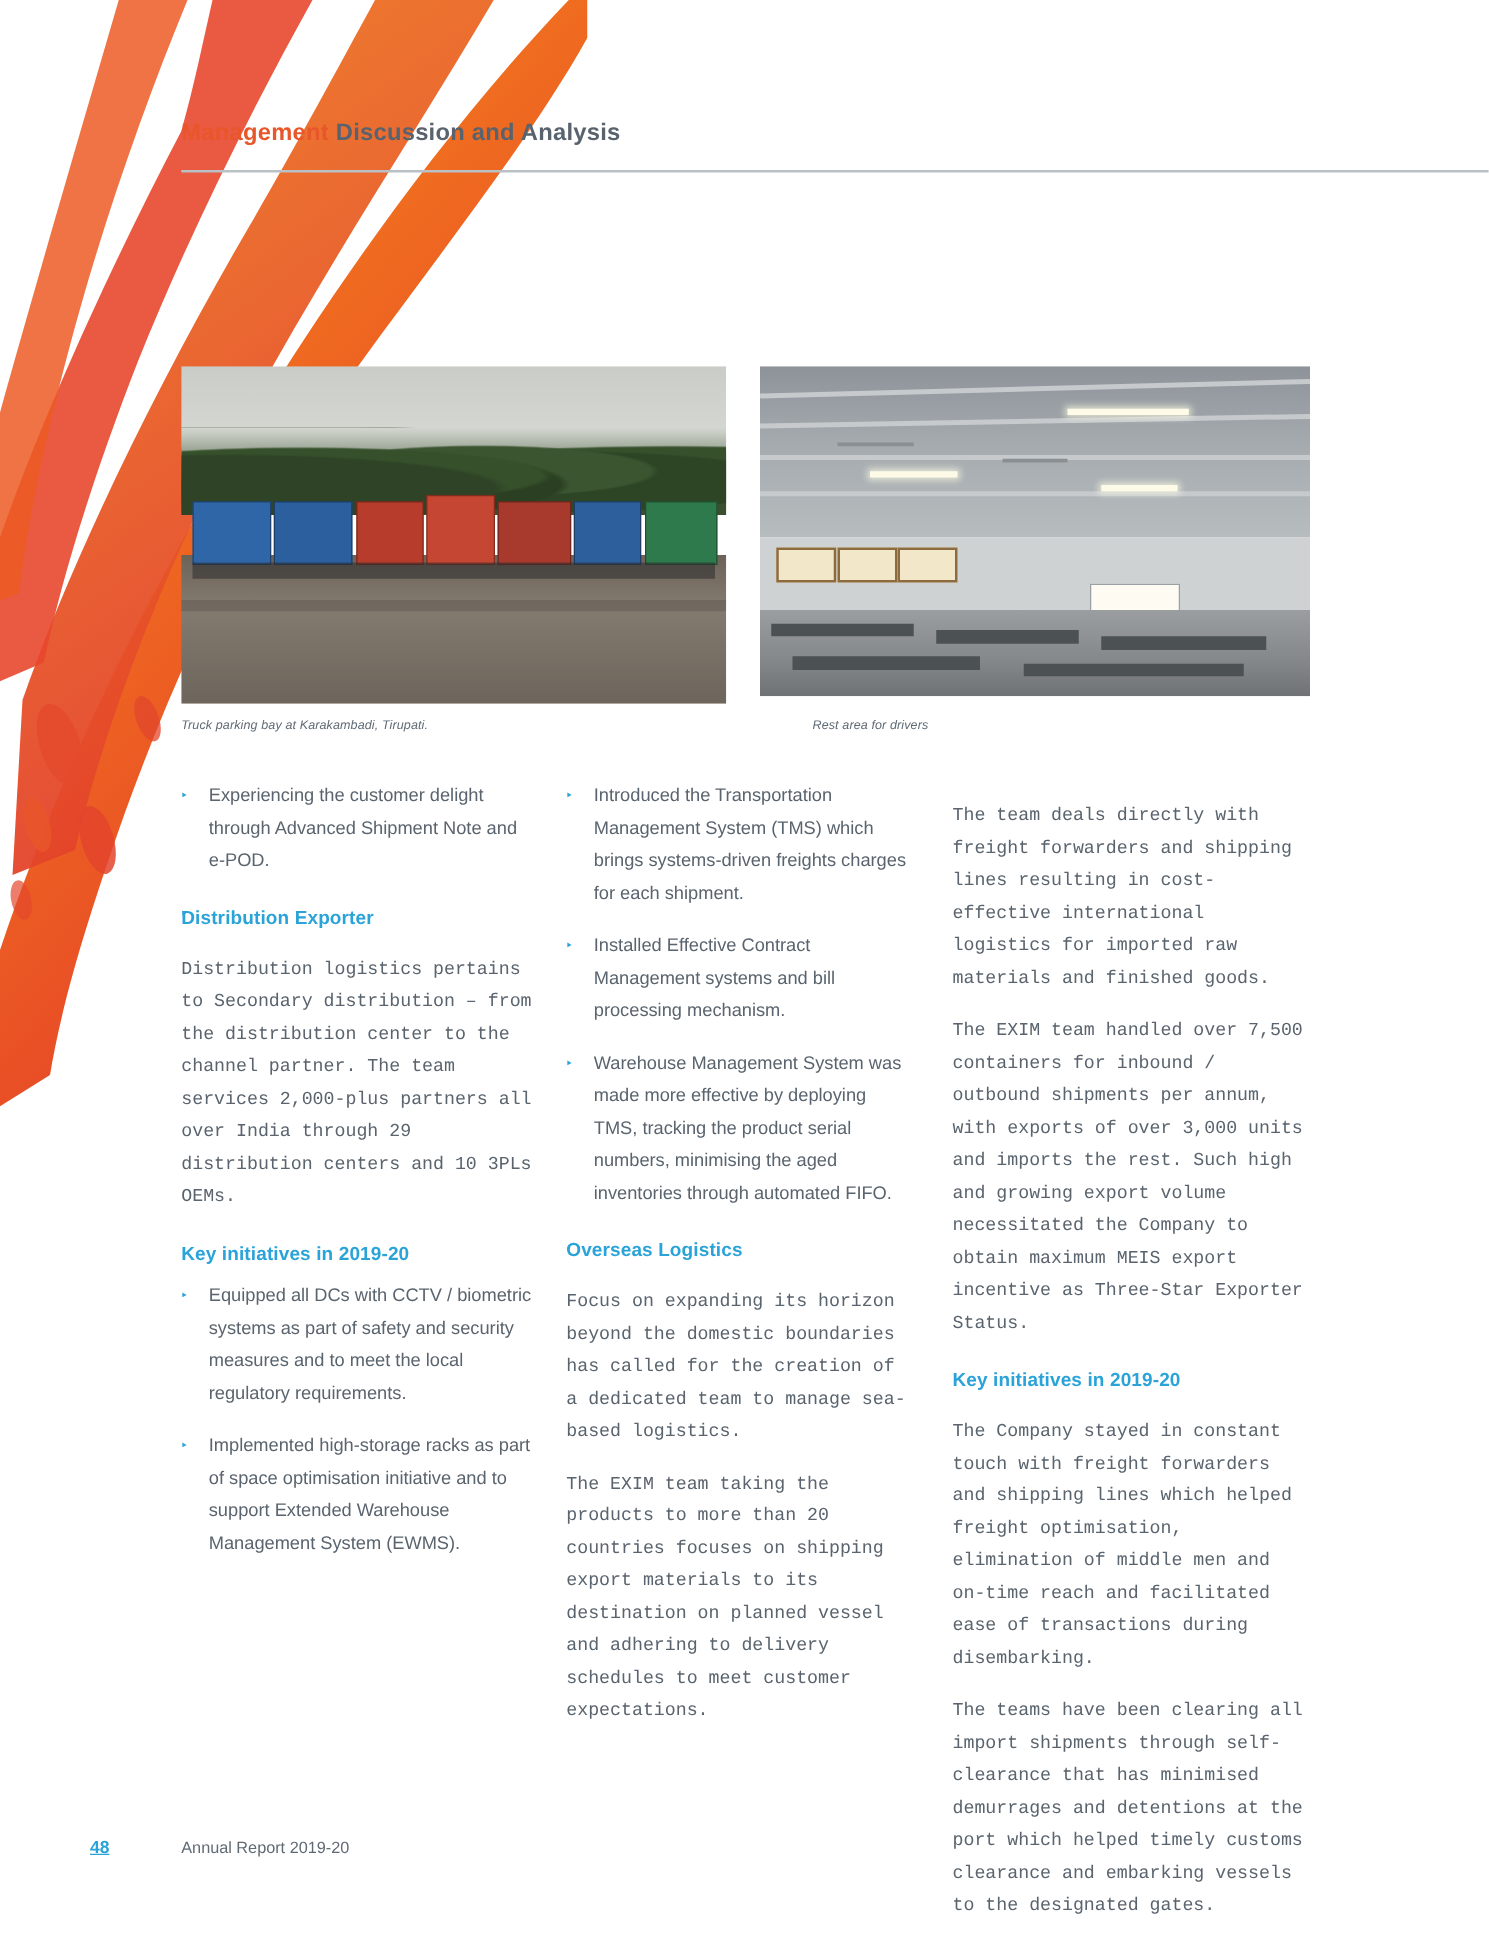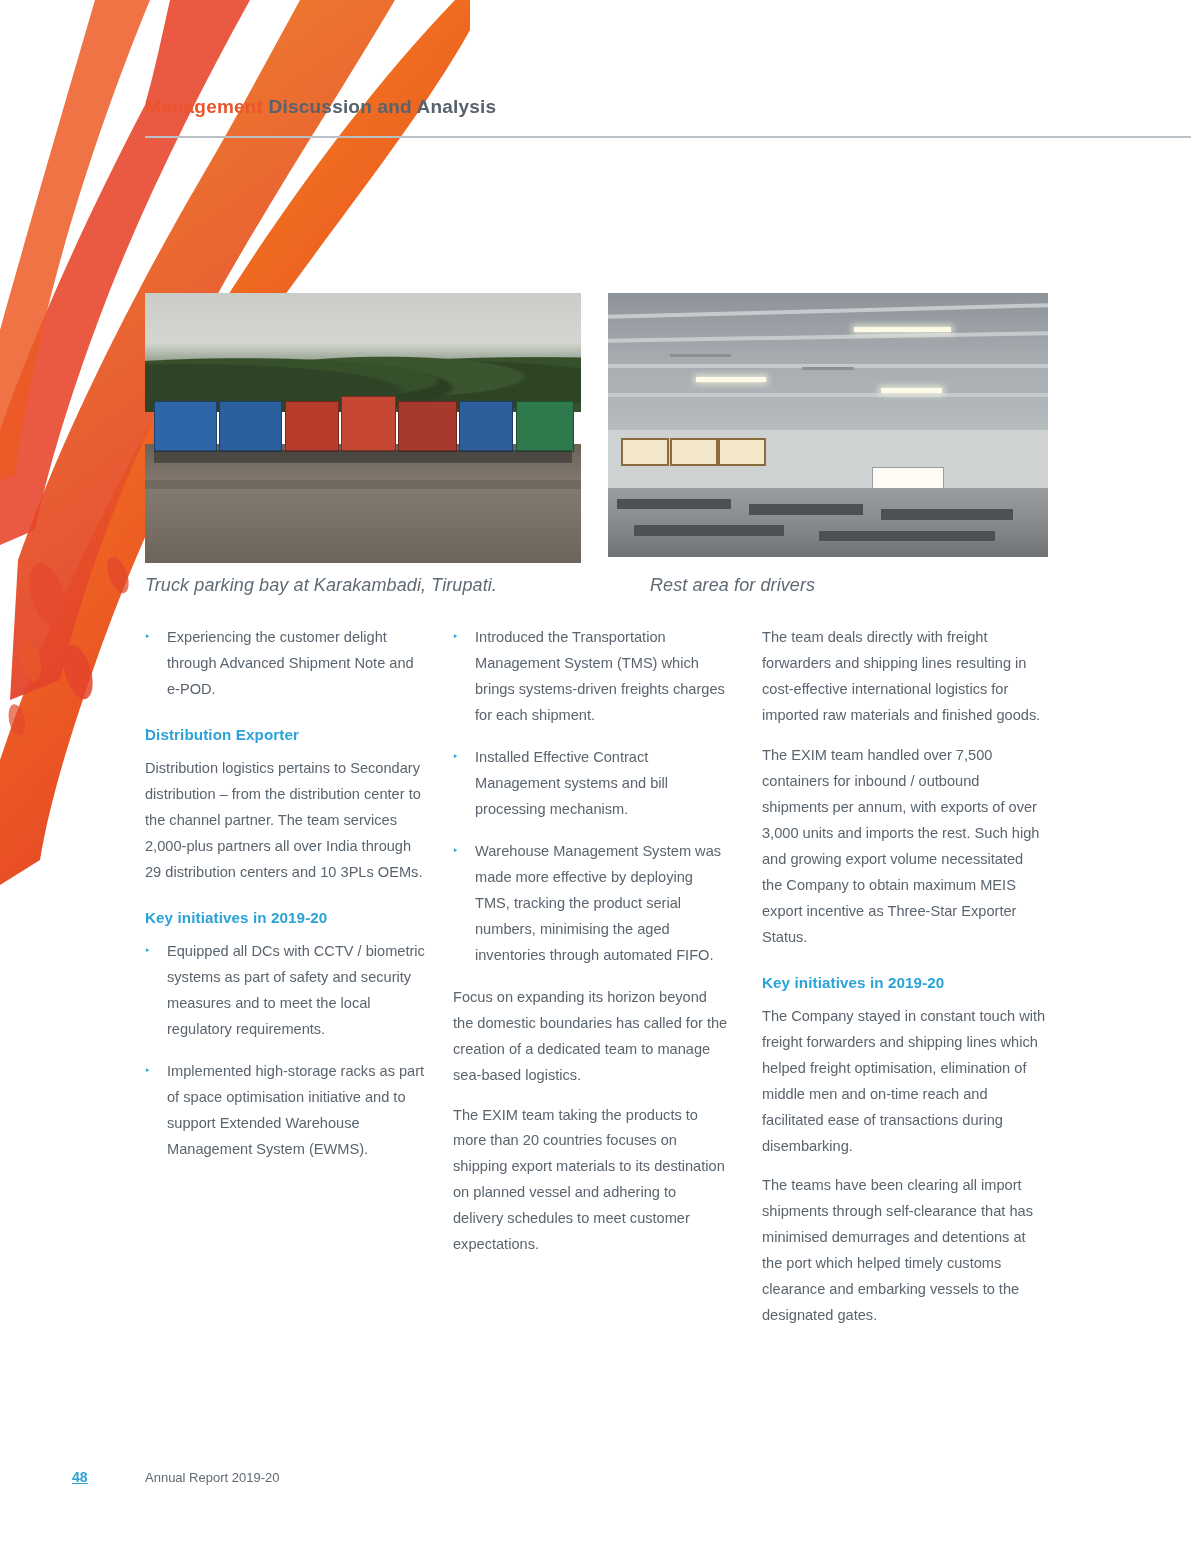--- a/index.html
+++ b/index.html
@@ -66,21 +66,21 @@
     height: 270px;
   }
   .photo-2 {
     left: 608px;
     top: 293px;
     width: 440px;
     height: 264px;
   }
   .caption {
     position: absolute;
-    font-size: 18px;
+    font-size: 10px;
     font-style: italic;
     color: #5f6a74;
     letter-spacing: .1px;
   }
   .cap-1 { left: 145px; top: 575px; width: 440px; }
   .cap-2 { left: 608px; top: 575px; width: 440px; margin-left: 42px; }
 
   
   .p1-sky { position:absolute; left:0; top:0; width:100%; height:34%; background:linear-gradient(180deg,#c9ccc7 0%, #d5d8d2 60%, #c0c6bb 100%); }
   .p1-trees { position:absolute; left:0; top:18%; width:100%; height:26%;
@@ -125,21 +125,21 @@
   .col-2 { left: 453px; width: 275px; }
   .col-3 { left: 762px; width: 285px; }
 
   .sub-head {
     color: #2aa3d8;
     font-weight: 700;
     font-size: 15.2px;
     margin: 18px 0 8px 0;
     letter-spacing: .1px;
   }
-  .col p { margin: 0 0 14px 0; }
+  .col p { margin: 16px 0 14px 0; font-family: Liberation Mono, monospace; }
   ul.bullets { list-style: none; margin: 0 0 10px 0; padding: 0; }
   ul.bullets li {
     position: relative;
     padding-left: 22px;
     margin-bottom: 16px;
   }
   ul.bullets li .bullet-mark {
     position: absolute;
     left: 0;
     top: 0;
@@ -270,20 +270,21 @@
     </li>
     <li>
       <span class="bullet-mark">‣</span>
       <span>Installed Effective Contract Management systems and bill processing mechanism.</span>
     </li>
     <li>
       <span class="bullet-mark">‣</span>
       <span>Warehouse Management System was made more effective by deploying TMS, tracking the product serial numbers, minimising the aged inventories through automated FIFO.</span>
     </li>
   </ul>
+  <div class="sub-head">Overseas Logistics</div>
   <p>Focus on expanding its horizon beyond the domestic boundaries has called for the creation of a dedicated team to manage sea-based logistics.</p>
   <p>The EXIM team taking the products to more than 20 countries focuses on shipping export materials to its destination on planned vessel and adhering to delivery schedules to meet customer expectations.</p>
 </div>
 
 <div class="col col-3">
   <p>The team deals directly with freight forwarders and shipping lines resulting in cost-effective international logistics for imported raw materials and finished goods.</p>
   <p>The EXIM team handled over 7,500 containers for inbound / outbound shipments per annum, with exports of over 3,000 units and imports the rest. Such high and growing export volume necessitated the Company to obtain maximum MEIS export incentive as Three-Star Exporter Status.</p>
   <div class="sub-head">Key initiatives in 2019-20</div>
   <p>The Company stayed in constant touch with freight forwarders and shipping lines which helped freight optimisation, elimination of middle men and on-time reach and facilitated ease of transactions during disembarking.</p>
   <p>The teams have been clearing all import shipments through self-clearance that has minimised demurrages and detentions at the port which helped timely customs clearance and embarking vessels to the designated gates.</p>

